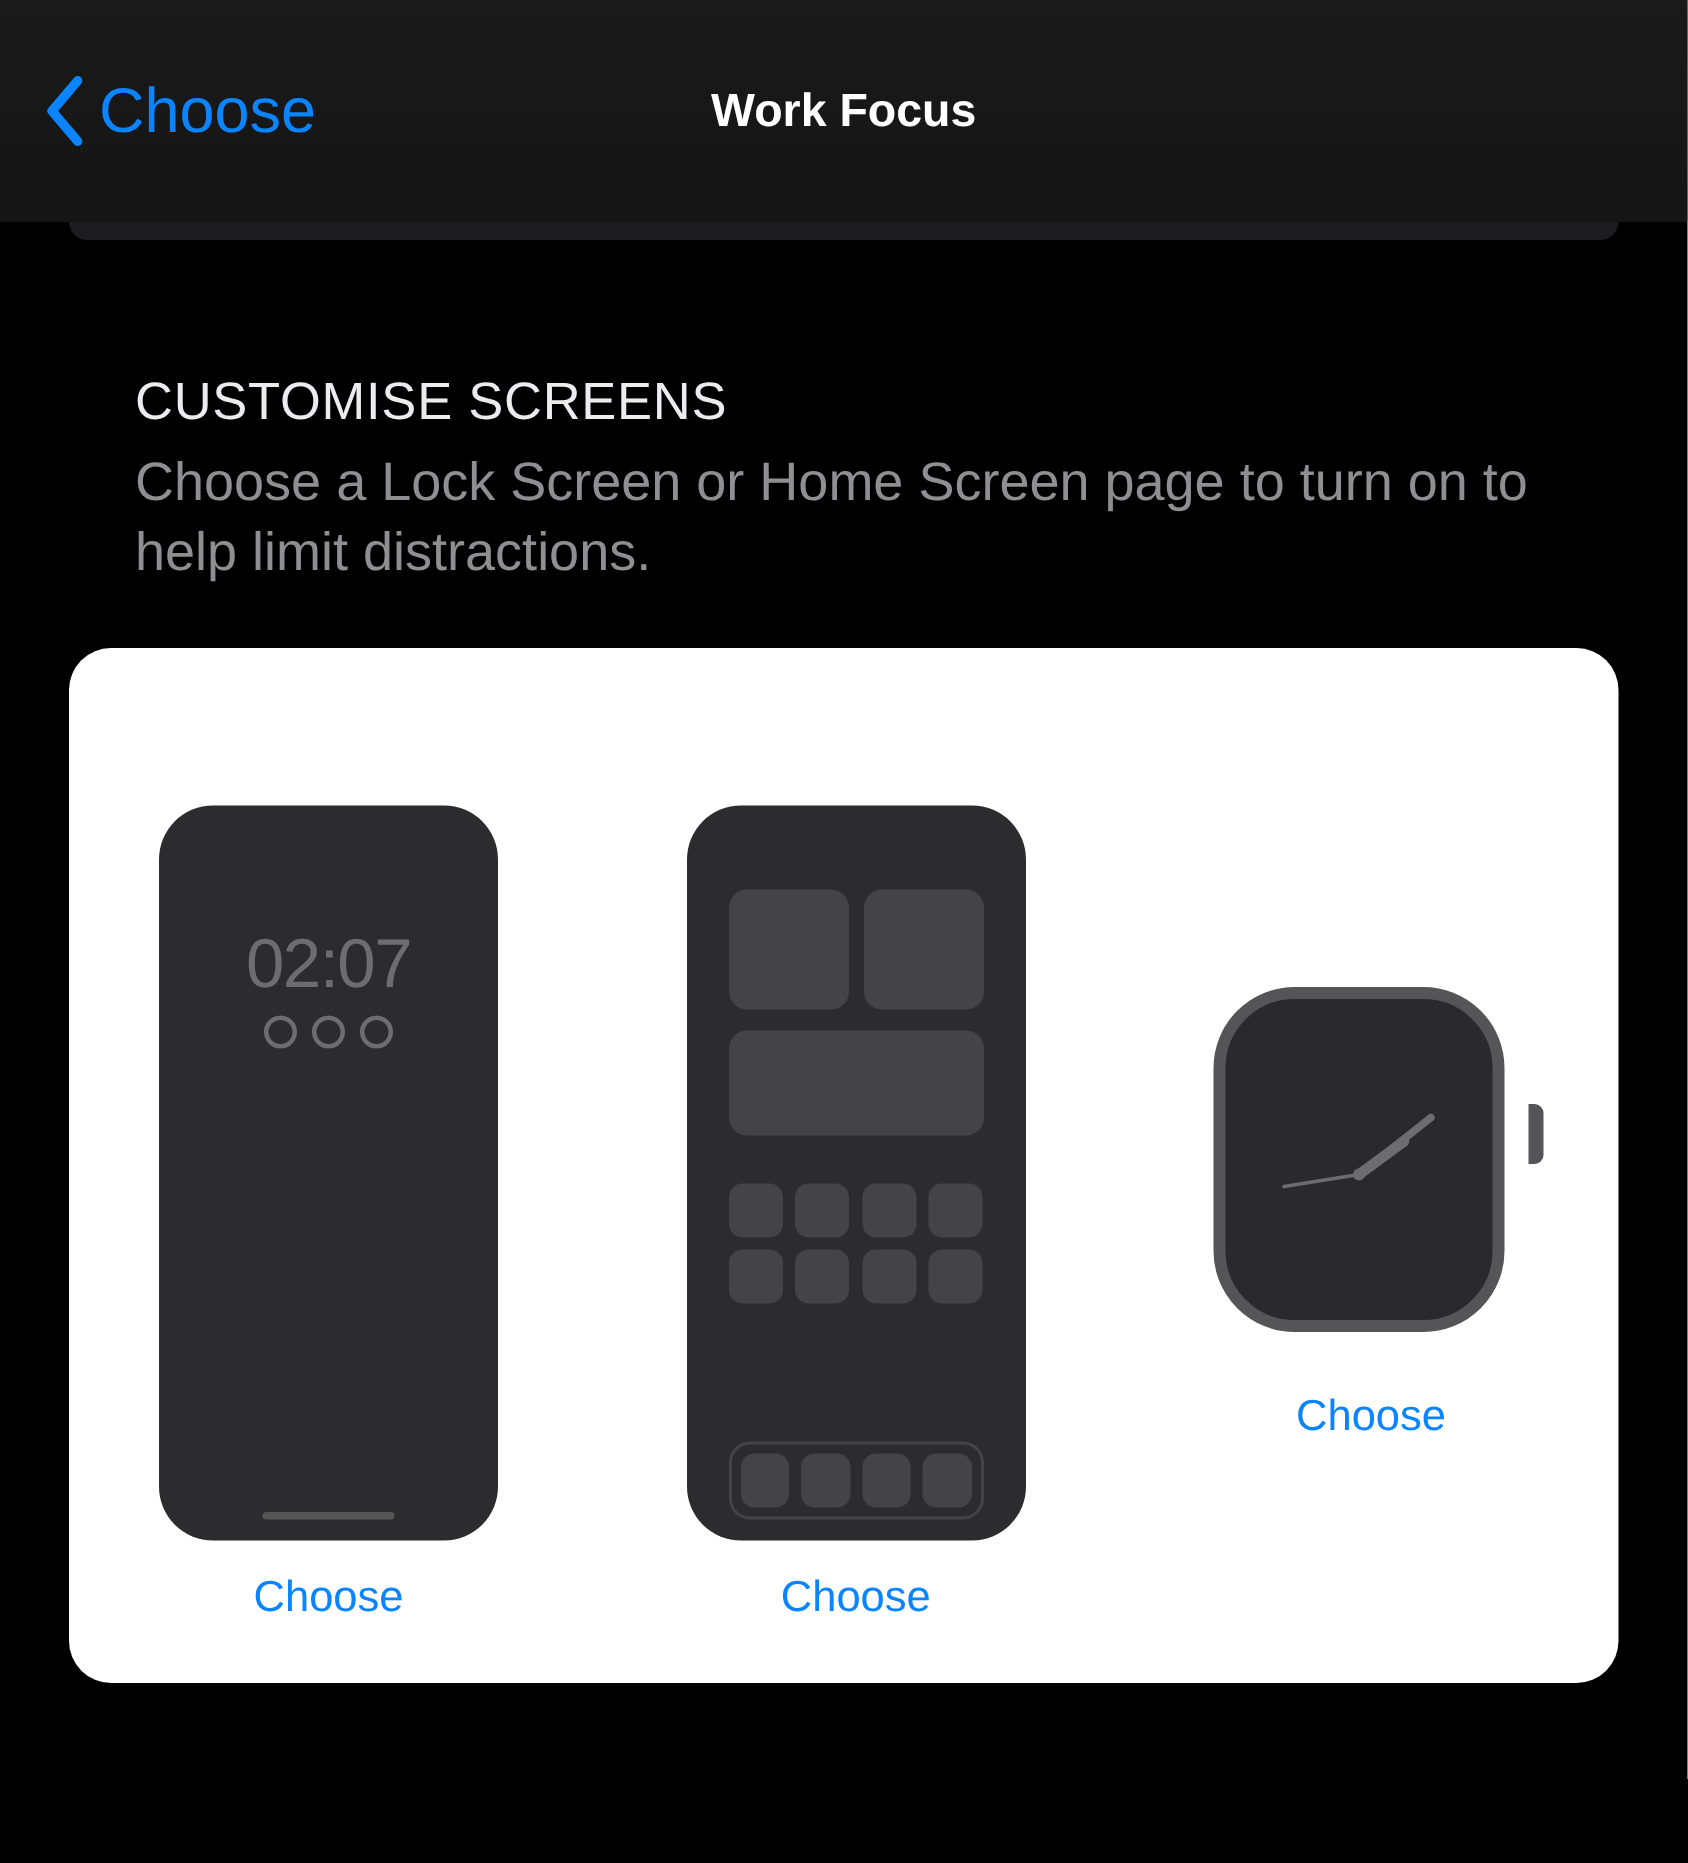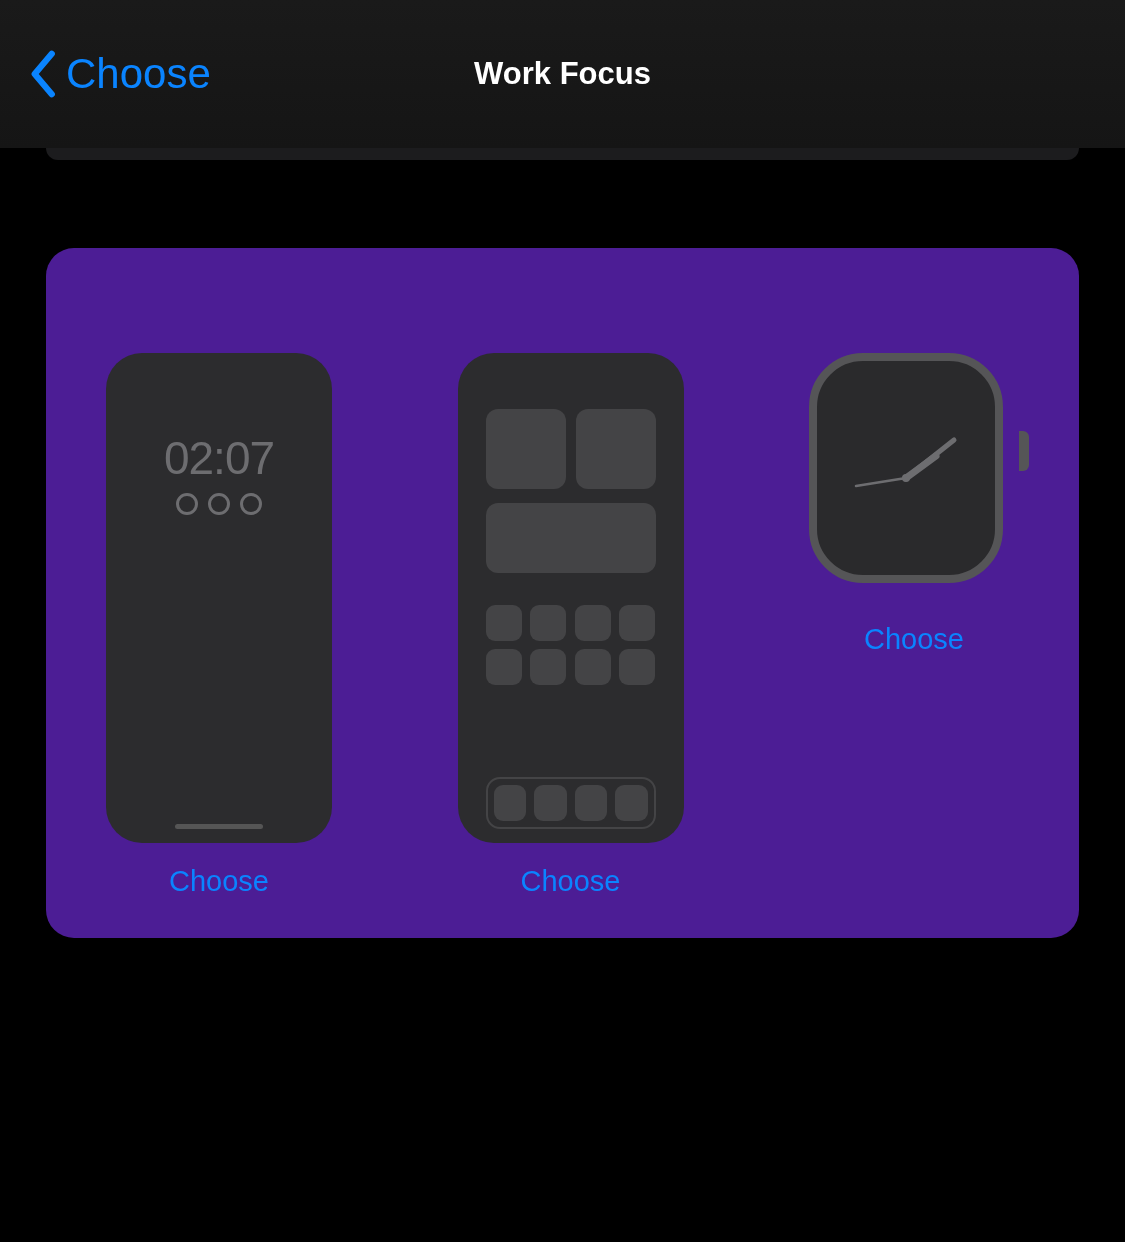--- a/index.html
+++ b/index.html
@@ -64,26 +64,26 @@
       color: #ebebf0;
       margin-bottom: 10px;
     }
     .section-description {
       font-size: 36px;
       font-weight: 400;
       color: #8e8e93;
       line-height: 1.3;
     }
     .screens-card {
-      background: #4c1d95;
+      background: #ffffff;
       border-radius: 28px;
       padding: 105px 60px 40px 60px;
       display: flex;
       justify-content: space-between;
-      align-items: flex-start;
+      align-items: center;
     }
     .screen-option {
       display: flex;
       flex-direction: column;
       align-items: center;
       gap: 22px;
     }
     .choose-button {
       color: #0a84ff;
       font-size: 29px;
@@ -225,20 +225,24 @@
       <polyline points="14,2 3,15 14,28"></polyline>
     </svg>
     <span>Choose</span>
   </div>
   <div class="nav-title">Work Focus</div>
 </div>
 
 <div class="content">
   <div class="prev-section-edge"></div>
 
+  <div class="section-header">
+    <div class="section-title">CUSTOMISE SCREENS</div>
+    <div class="section-description">Choose a Lock Screen or Home Screen page to turn on to help limit distractions.</div>
+  </div>
 
   <div class="screens-card">
 
     <div class="screen-option">
       <div class="lock-screen-preview">
         <div class="lock-time">02:07</div>
         <div class="lock-dots">
           <div class="lock-dot"></div>
           <div class="lock-dot"></div>
           <div class="lock-dot"></div>

